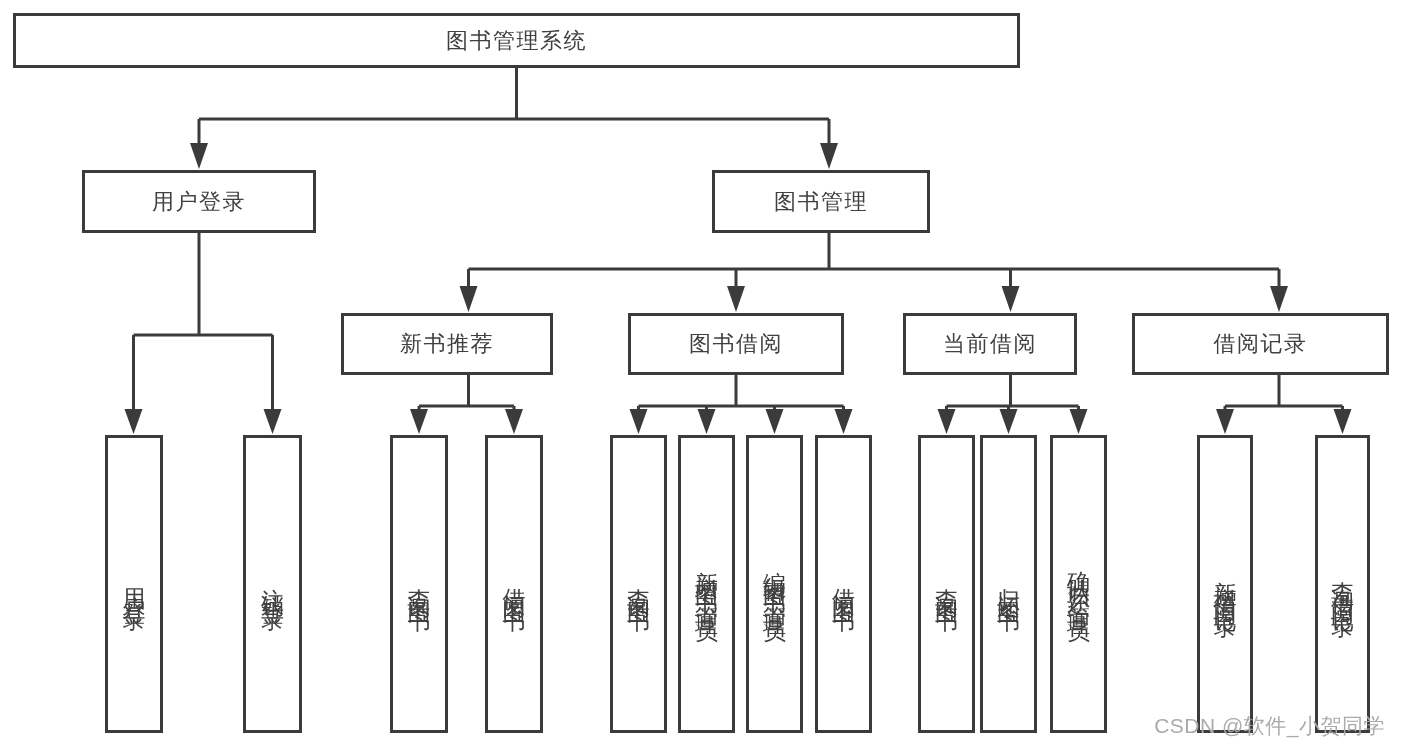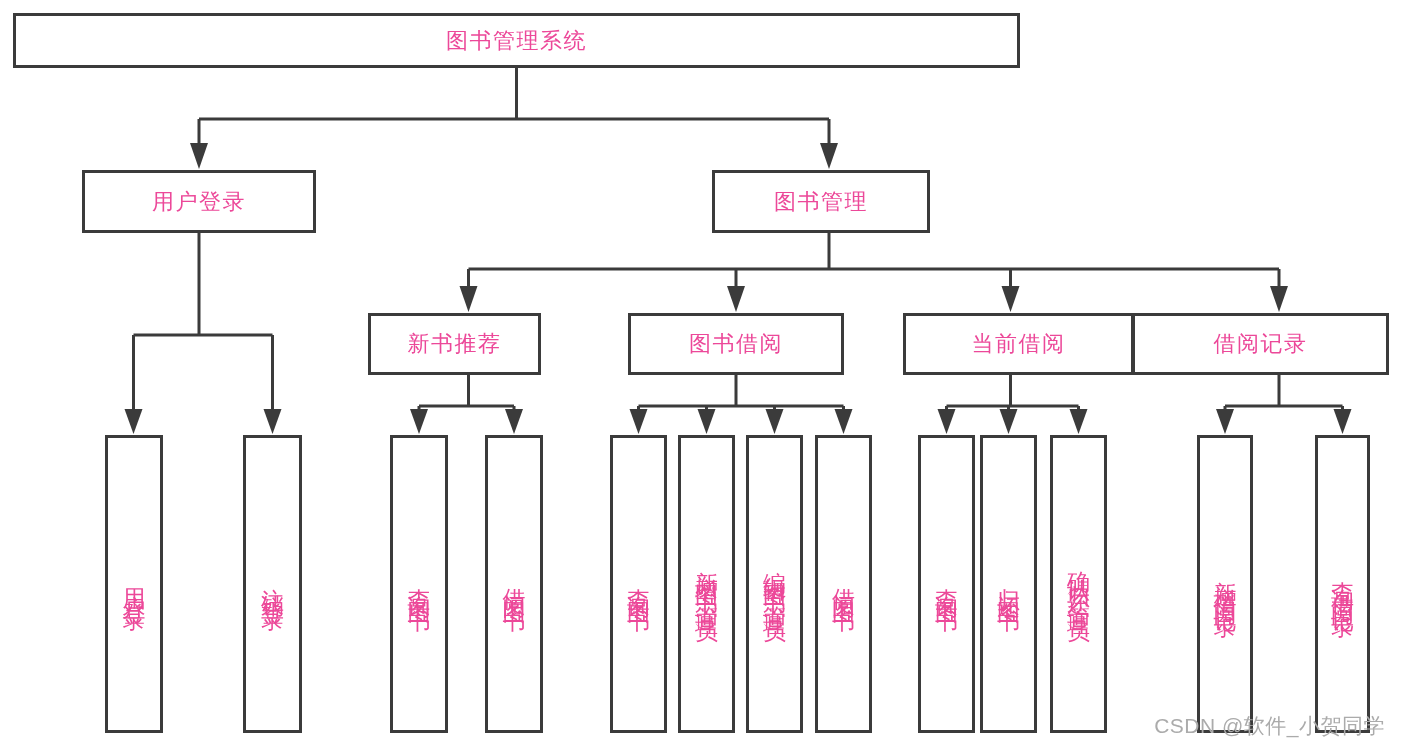--- a/index.html
+++ b/index.html
@@ -6,21 +6,21 @@
   body{
     width:1405px;height:747px;position:relative;overflow:hidden;
     background:#ffffff;
     font-family:"Liberation Sans", sans-serif;
   }
   .wires{position:absolute;left:0;top:0;z-index:1;}
   .box{
     position:absolute;z-index:2;box-sizing:border-box;
     border:3px solid #3b3b3b;background:#ffffff;
     display:flex;align-items:center;justify-content:center;
-    color:#ec4899;
+    color:#404040;
   }
   .box .lbl{
     font-size:22px;letter-spacing:1.5px;line-height:1;white-space:nowrap;
   }
   .box .vlbl{
     writing-mode:vertical-rl;text-orientation:mixed;
     font-size:23px;letter-spacing:7px;line-height:1;white-space:nowrap;
   }
   .watermark{
     position:absolute;z-index:3;right:20px;top:712px;
@@ -77,27 +77,27 @@
   <span class="lbl">图书管理系统</span>
 </div>
 
 <div class="box" style="left:82px;top:170px;width:234px;height:63px">
   <span class="lbl">用户登录</span>
 </div>
 <div class="box" style="left:712px;top:170px;width:218px;height:63px">
   <span class="lbl">图书管理</span>
 </div>
 
-<div class="box" style="left:368px;top:313px;width:173px;height:62px">
+<div class="box" style="left:341px;top:313px;width:212px;height:62px">
   <span class="lbl">新书推荐</span>
 </div>
 <div class="box" style="left:628px;top:313px;width:216px;height:62px">
   <span class="lbl">图书借阅</span>
 </div>
-<div class="box" style="left:903px;top:313px;width:231px;height:62px">
+<div class="box" style="left:903px;top:313px;width:174px;height:62px">
   <span class="lbl">当前借阅</span>
 </div>
 <div class="box" style="left:1132px;top:313px;width:257px;height:62px">
   <span class="lbl">借阅记录</span>
 </div>
 
 <div class="box" style="left:105px;top:435px;width:58px;height:298px">
   <span class="vlbl">用户登录</span>
 </div>
 <div class="box" style="left:243px;top:435px;width:59px;height:298px">

